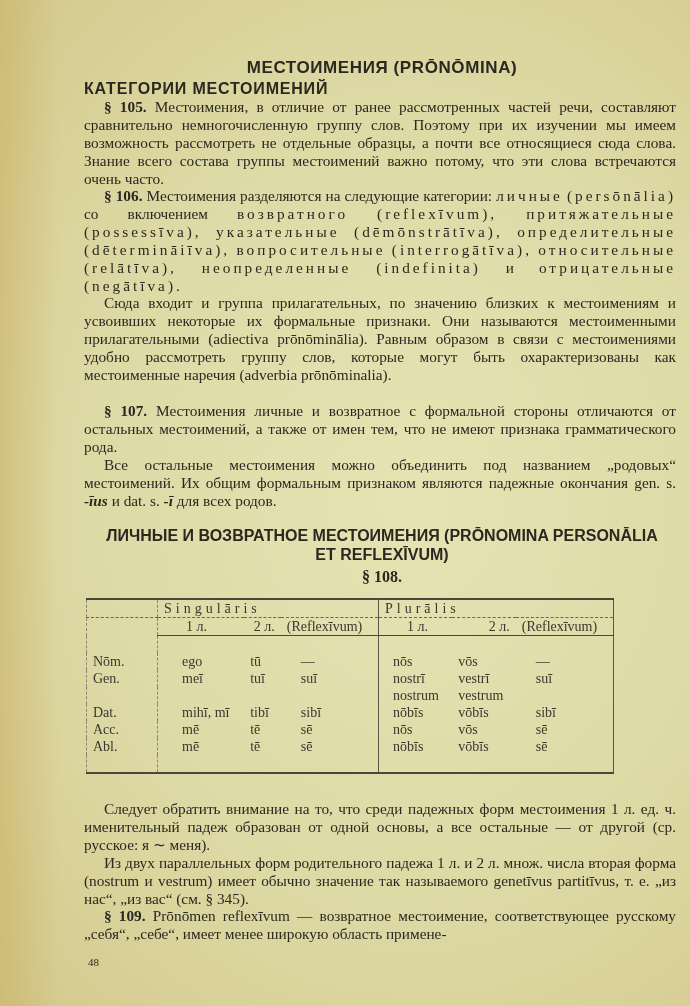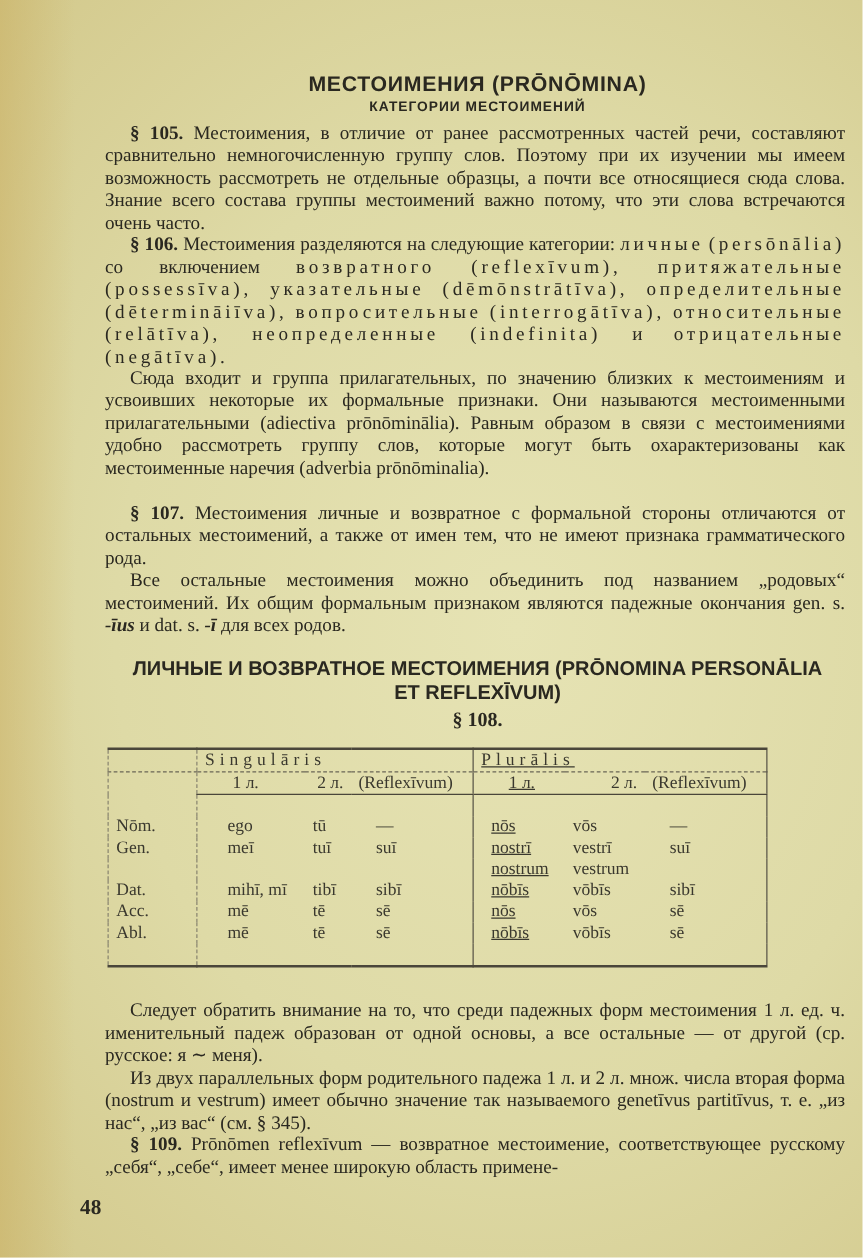--- a/index.html
+++ b/index.html
@@ -17,22 +17,22 @@
     .content {
       position: absolute; left: 84px; top: 0; width: 596px;
     }
     .title {
       position: absolute; left: 0; width: 596px; top: 58px;
       text-align: center; font-family: "Liberation Sans", sans-serif;
       font-weight: bold; font-size: 17px; letter-spacing: 0.6px;
     }
     .subtitle {
       position: absolute; left: 0; width: 596px; top: 80px;
-      text-align: center; font-family: "Liberation Sans", sans-serif;
-      font-weight: bold; font-size: 11px; letter-spacing: 0.8px;
+      text-align: left; font-family: "Liberation Sans", sans-serif;
+      font-weight: bold; font-size: 16px; letter-spacing: 0.8px;
     }
     .para {
       position: absolute; left: 0; width: 592px;
       font-size: 15.3px; line-height: 17.9px; text-align: justify;
     }
     .para p { margin: 0; text-indent: 20px; }
     .sec { font-weight: bold; }
     .sp { letter-spacing: 3px; margin-top: 12px; }
     .it { font-style: italic; font-weight: bold; }
     .h2 {
@@ -46,26 +46,26 @@
     }
     table.decl {
       position: absolute; left: 2px; top: 598px; width: 528px;
       border-collapse: collapse; font-size: 14px; color: #3a382e;
       border-top: 2px solid #4a463a; border-bottom: 2px solid #4a463a;
       border-right: 1px solid #5a5648; border-left: 1px dashed #8a8670;
     }
     table.decl td, table.decl th { padding: 0 6px; font-weight: normal; text-align: left; height: 17px; }
     .hdr-num th { border-bottom: 1px solid #4a463a; }
     .hdr-group th { border-bottom: 1px dashed #6a6656; text-align: center; letter-spacing: 4px; height: 22px; }
-    .vline { border-left: 1px solid #5a5648; text-decoration: underline; }
+    .vline { border-left: 1px solid #5a5648; }
     .vdash { border-left: 1px dashed #8a8670; }
     .spacer td { height: 12px; }
     .endspacer td { height: 16px; }
     .page-num {
-      position: absolute; left: 64px; top: 956px; font-size: 17px; font-weight: bold;
+      position: absolute; left: 88px; top: 956px; font-size: 11px; font-weight: normal;
     }
   </style>
 </head>
 <body>
 
 <div class="page-left-shade"></div>
 
 <div class="content">
   <div class="title">МЕСТОИМЕНИЯ (PRŌNŌMINA)</div>
   <div class="subtitle">КАТЕГОРИИ МЕСТОИМЕНИЙ</div>

